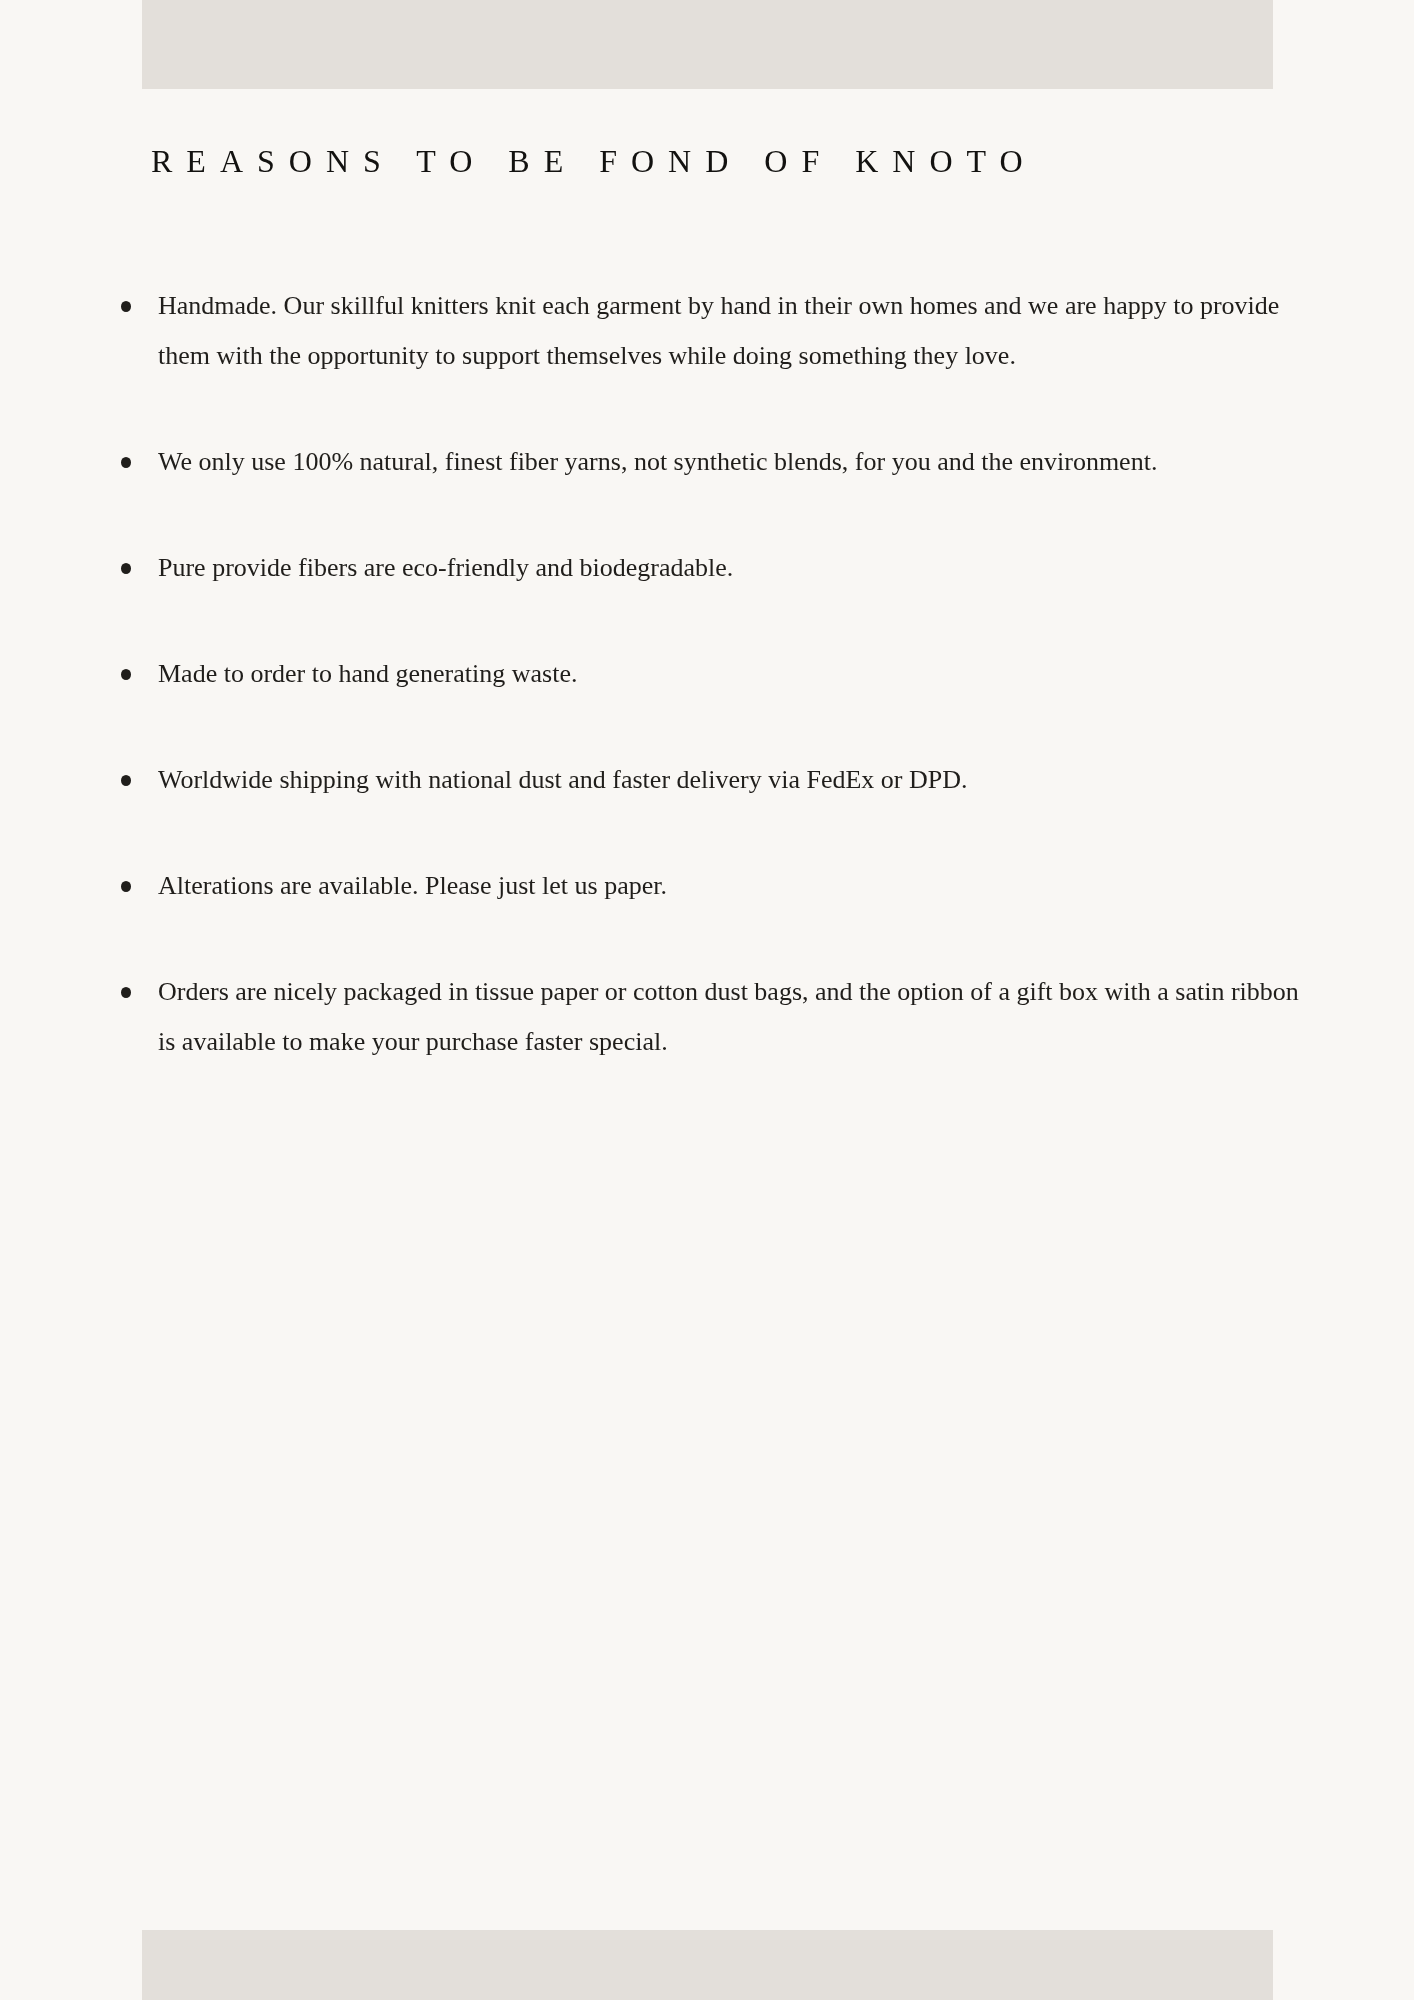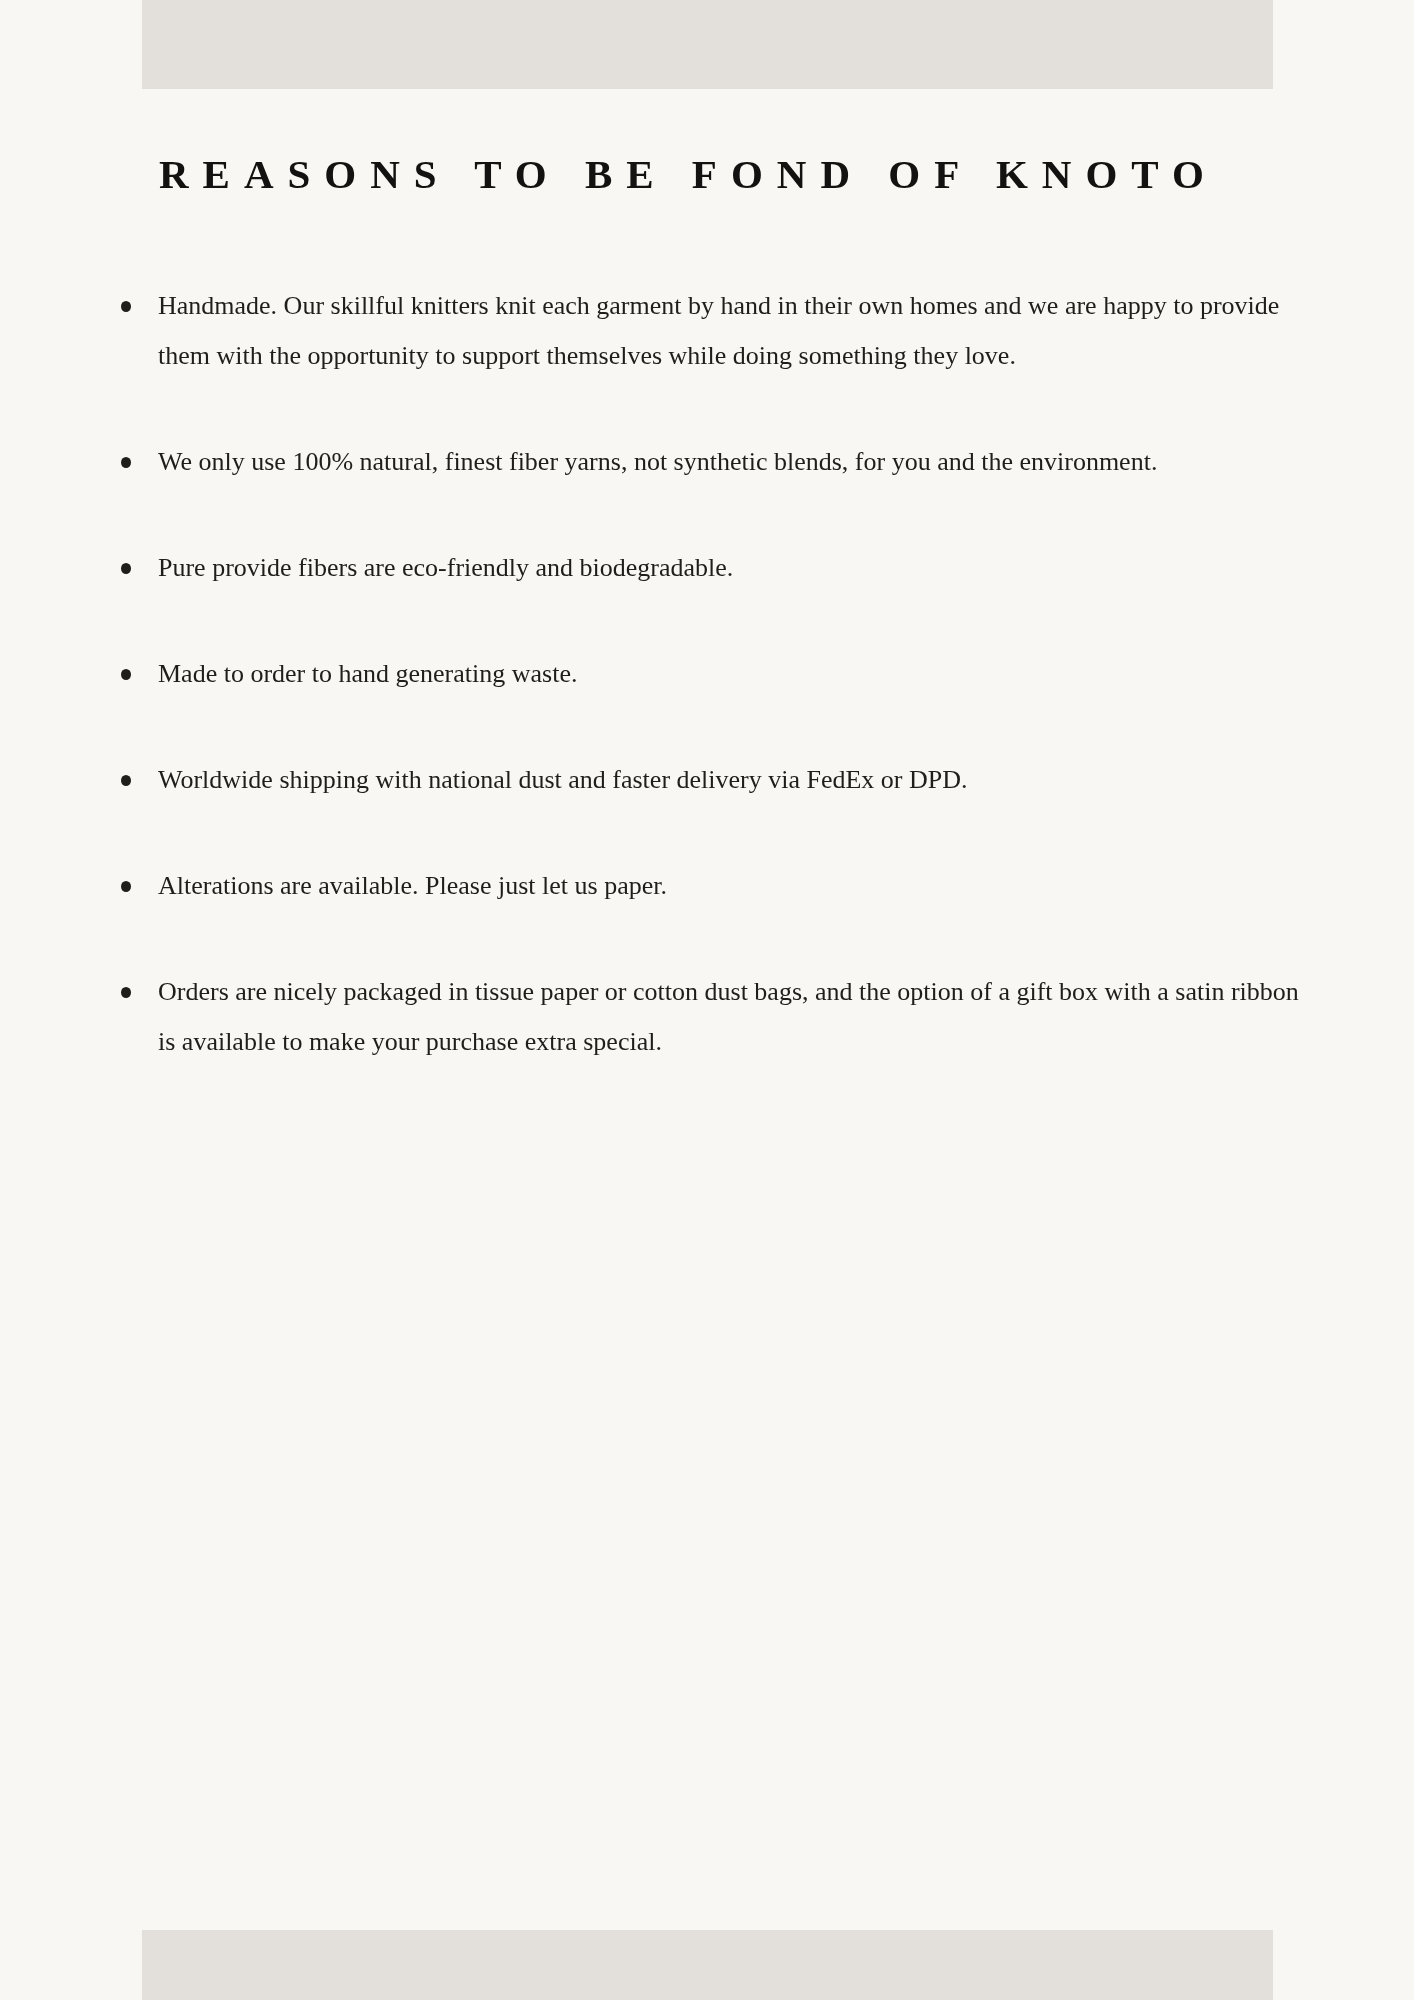--- a/index.html
+++ b/index.html
@@ -29,24 +29,24 @@
     height: 89px;
   }
   .band-bottom {
     top: 1930px;
     height: 70px;
   }
   .title {
     position: absolute;
     left: 143px;
     top: 136px;
-    margin: 16px;
-    font-size: 41px;
+    margin: 8px;
+    font-size: 32px;
     line-height: 1.1;
-    font-weight: 700;
+    font-weight: 400;
     letter-spacing: 14px;
     color: var(--title-color, #131210);
     white-space: nowrap;
   }
   .reasons {
     position: absolute;
     left: 158px;
     top: 281px;
     width: 1150px;
     margin: 0;
@@ -76,16 +76,16 @@
 <div class="page">
   <div class="band band-top"></div>
   <h1 class="title">REASONS TO BE FOND OF KNOTO</h1>
   <ul class="reasons">
       <li><span class="dot"></span><span>Handmade. Our skillful knitters knit each garment by hand in their own homes and we are happy to provide them with the opportunity to support themselves while doing something they love.</span></li>
       <li><span class="dot"></span><span>We only use 100% natural, finest fiber yarns, not synthetic blends, for you and the environment.</span></li>
       <li><span class="dot"></span><span>Pure provide fibers are eco-friendly and biodegradable.</span></li>
       <li><span class="dot"></span><span>Made to order to hand generating waste.</span></li>
       <li><span class="dot"></span><span>Worldwide shipping with national dust and faster delivery via FedEx or DPD.</span></li>
       <li><span class="dot"></span><span>Alterations are available. Please just let us paper.</span></li>
-      <li><span class="dot"></span><span>Orders are nicely packaged in tissue paper or cotton dust bags, and the option of a gift box with a satin ribbon is available to make your purchase extra special.</span></li>
+      <li><span class="dot"></span><span>Orders are nicely packaged in tissue paper or cotton dust bags, and the option of a gift box with a satin ribbon is available to make your purchase faster special.</span></li>
     </ul>
   <div class="band band-bottom"></div>
 </div>
 
 </body></html>

